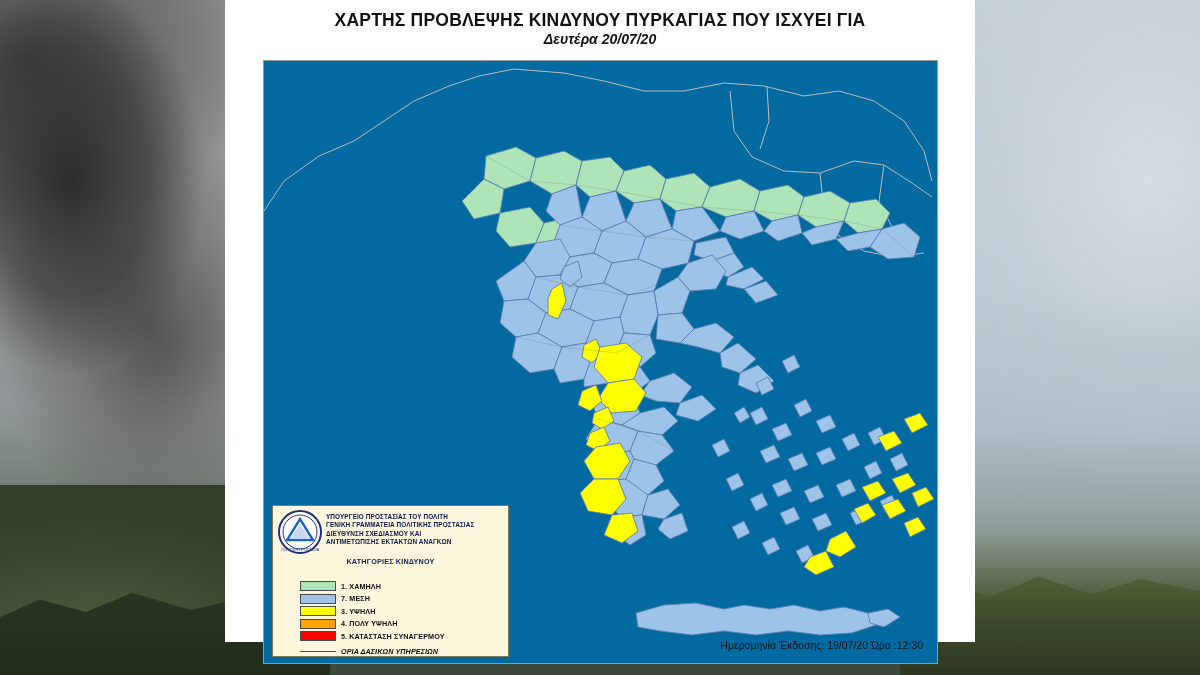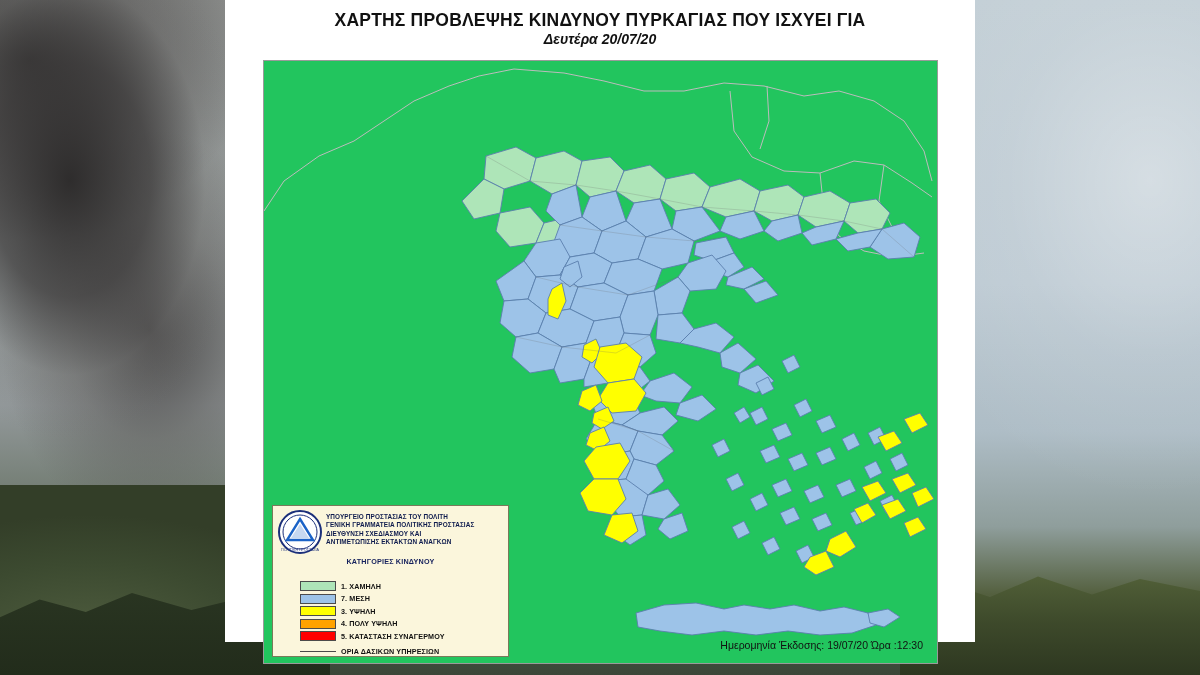--- a/index.html
+++ b/index.html
@@ -93,21 +93,21 @@
     font-style: italic;
     line-height: 1.35;
   }
   .map-frame {
     position: absolute;
     left: 38px;
     top: 60px;
     width: 673px;
     height: 602px;
     border: 1px solid #9a9a9a;
-    background: #22c55e;
+    background: #0369a1;
     overflow: hidden;
   }
   .map-svg { display: block; width: 100%; height: 100%; }
 
   
   .legend {
     position: absolute;
     left: 8px;
     bottom: 6px;
     width: 237px;
@@ -161,20 +161,21 @@
     font-weight: bold;
     color: #101010;
     letter-spacing: 0.1px;
   }
   .legend-foot {
     display: flex;
     align-items: center;
     gap: 5px;
     padding-left: 22px;
     margin-top: 4px;
+    font-style: italic;
   }
   .legend-line {
     width: 36px;
     height: 0;
     border-top: 1.6px solid #4a4a4a;
   }
 
   
   .footer {
     position: absolute;

